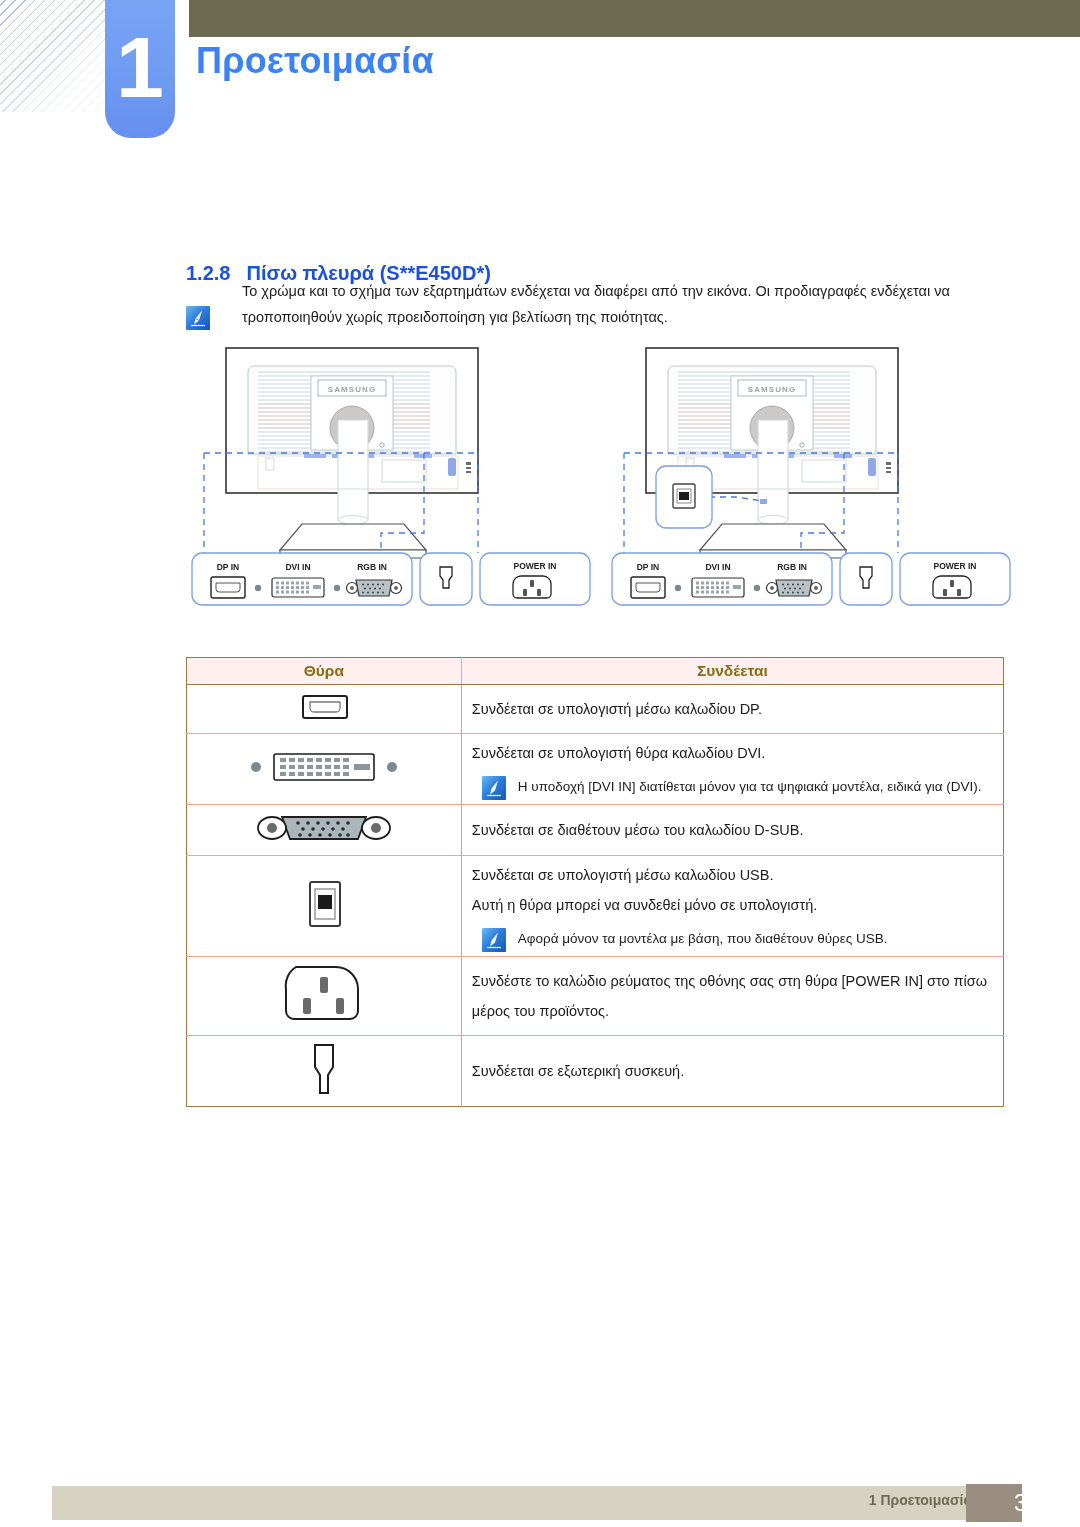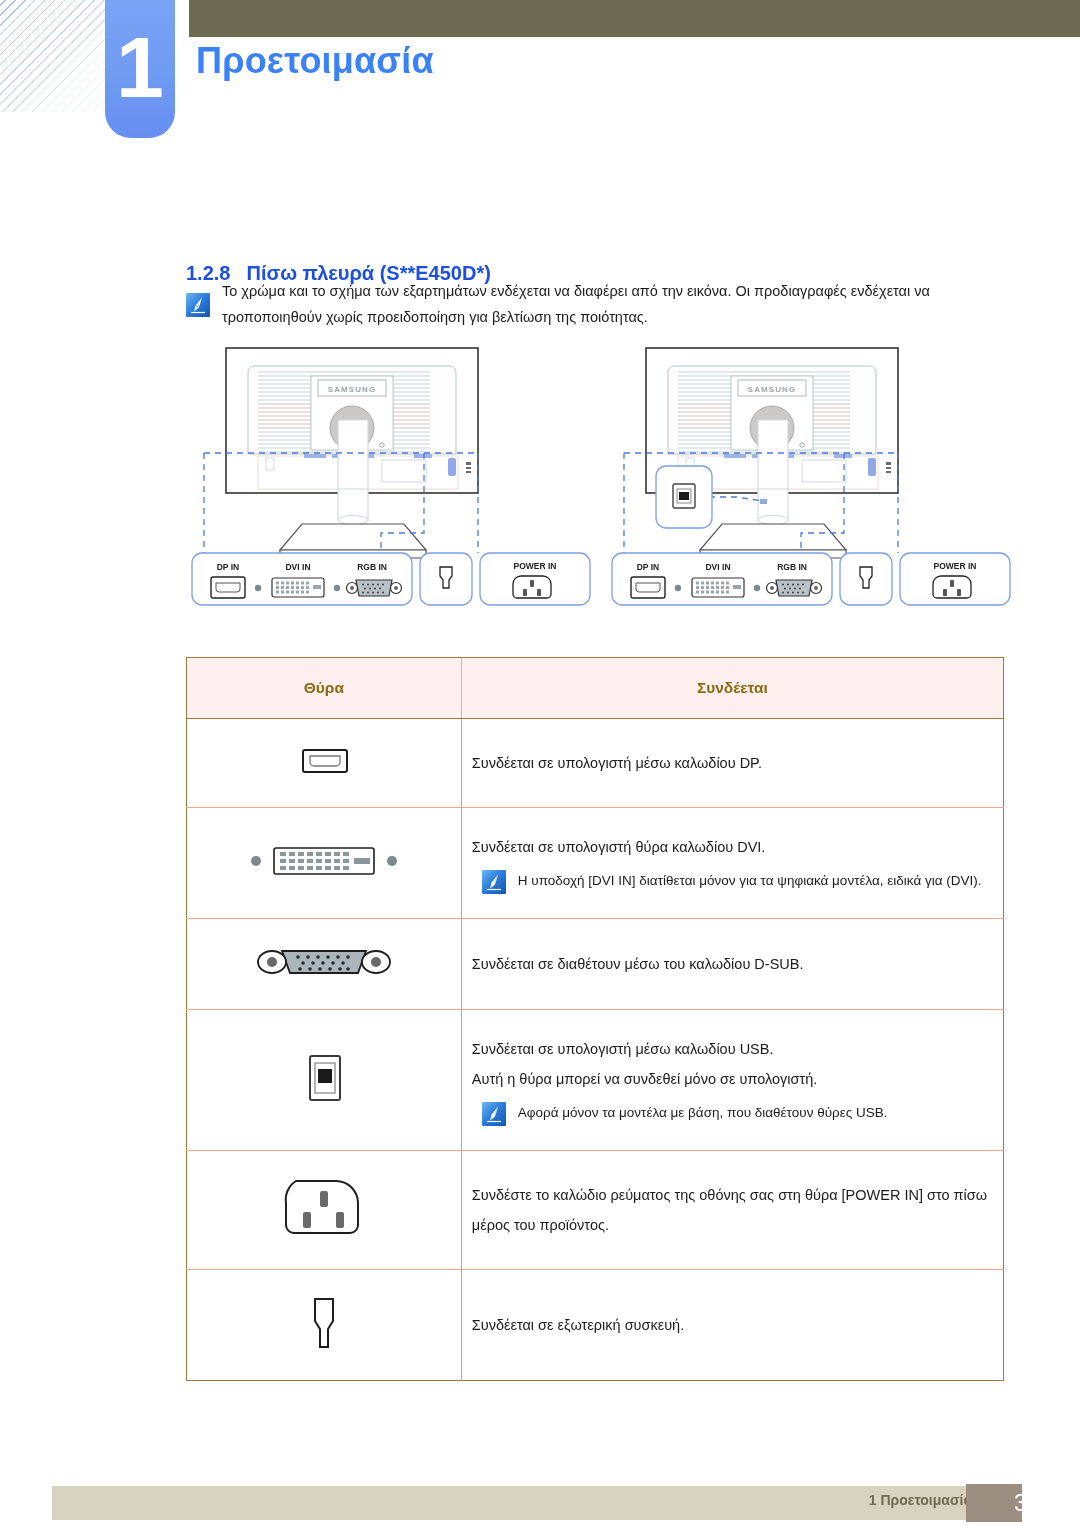--- a/index.html
+++ b/index.html
@@ -45,21 +45,21 @@
 
   
   .sec-heading {
     position: absolute; left: 186px; top: 218px;
     font-size: 20px; font-weight: bold; color: #1a4fe0; margin-top: 44px;
   }
   .sec-heading .num { margin-right: 16px; }
 
   
   .note-top { position: absolute; left: 186px; top: 278px; width: 818px; }
-  .note-row { display: flex; align-items: center; }
+  .note-row { display: flex; align-items: flex-end; gap: 20px; }
   .note-text { font-size: 14.5px; color: #1c1c1c; line-height: 26px; }
 
   .note-icon {
     flex: 0 0 auto; width: 24px; height: 24px; margin-right: 12px; margin-top: 2px;
     position: relative;
   }
   .note-icon .bg {
     position: absolute; inset: 0;
     background: linear-gradient(135deg, #6fb8f2 0%, #2f7fdc 45%, #1356ae 100%);
     border-radius: 1px;
@@ -75,30 +75,30 @@
     position: absolute; left: 186px; top: 657px; width: 818px;
     border-collapse: collapse;
     border: 1.5px solid #9a7b3e;
     background: #fff;
   }
   .ports-table th {
     background: #fdf0ee;
     color: #8a6a12;
     font-size: 15.5px;
     font-weight: bold;
-    padding: 21px 6px;
+    padding: 4px 6px;
     border-bottom: 1.5px solid #9a7b3e;
     border-right: 1px solid #e8a99a;
   }
   .ports-table th:last-child { border-right: none; }
   .ports-table td {
     border-top: 1px solid #f0a58d;
     border-right: 1px solid #e09a82;
     vertical-align: middle;
-    padding: 24px 10px;
+    padding: 4px 10px;
   }
   .ports-table td:last-child { border-right: none; }
   .col-port { width: 275px; text-align: center; }
   .col-desc { width: 543px; }
   .desc-line { font-size: 14.5px; color: #1c1c1c; line-height: 30px; }
   .inner-note { display: flex; align-items: center; margin-top: 6px; margin-left: 10px; }
   .inner-note .note-text { font-size: 13.5px; line-height: 26px; }
 
   
   .footer-bar {

